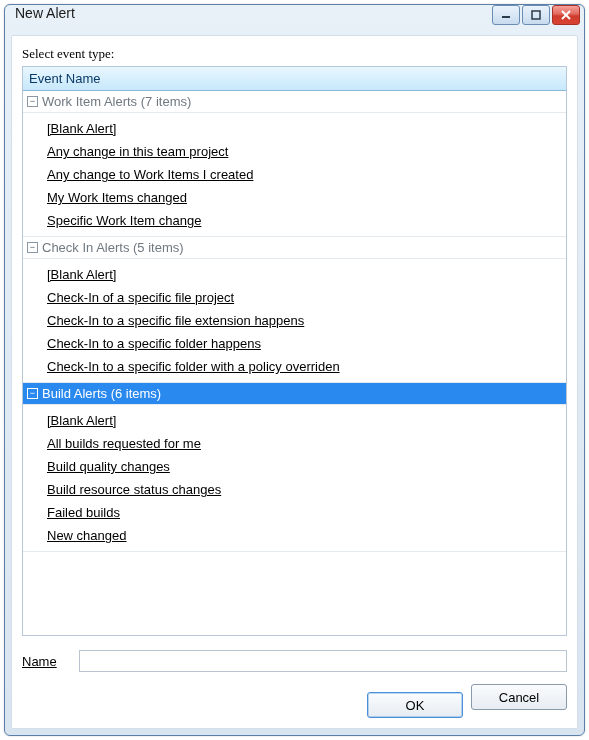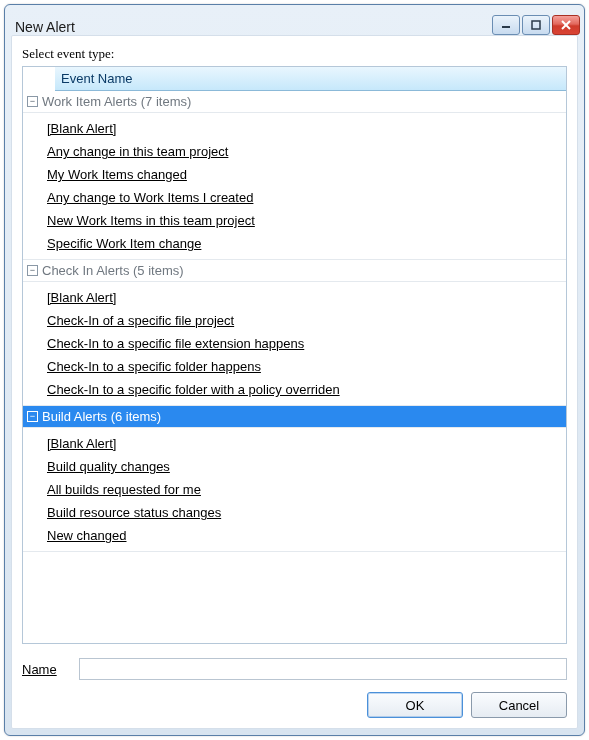--- a/index.html
+++ b/index.html
@@ -20,21 +20,21 @@
     border-radius: 6px;
     background: linear-gradient(#e8f0f8, #d8e4f0);
     box-shadow: 0 0 2px rgba(0,0,0,0.2);
     display: flex;
     flex-direction: column;
     overflow: hidden;
   }
   .titlebar {
     height: 30px;
     display: flex;
-    align-items: flex-end;
+    align-items: flex-start;
     padding: 0 4px 0 10px;
     background: transparent;
   }
   .titlebar-title {
     flex: 1;
     color: #1a1a1a;
     font-size: 14px;
   }
   .winbtn {
     width: 28px;
@@ -75,21 +75,20 @@
     overflow: hidden;
     display: flex;
     flex-direction: column;
   }
   .list-header {
     background: linear-gradient(#e9f6fe, #c6e8fb);
     border-bottom: 1px solid #8bb9d8;
     padding: 4px 6px;
     color: #0a3a66;
     font-size: 13px;
-    margin-left: 32px;
   }
   .list-body {
     flex: 1;
     overflow-y: auto;
     background: #fff;
   }
   .group-row {
     display: flex;
     align-items: center;
     padding: 3px 4px;
@@ -162,20 +161,21 @@
     border: 1px solid #8a9aab;
     border-radius: 3px;
     background: linear-gradient(#fafcfe, #e6ecf2);
     font-family: inherit;
     font-size: 13px;
     cursor: default;
   }
   .btn.primary {
     border: 1px solid #4a90d9;
     box-shadow: 0 0 0 1px rgba(74,144,217,0.35) inset;
+    margin-top: 8px;
   }
 </style>
 </head>
 <body>
 
 <div class="window">
   <div class="titlebar">
     <div class="titlebar-title">New Alert</div>
     <div class="winbtn">
       <svg width="10" height="10">
@@ -201,45 +201,45 @@
     <div class="list">
       <div class="list-header">Event Name</div>
       <div class="list-body" id="list-body">
           <div class="group-row">
             <span class="toggle">−</span>
             <span>Work Item Alerts (7 items)</span>
           </div>
           <div class="group-items">
             <div class="item-row">[Blank Alert]</div>
             <div class="item-row">Any change in this team project</div>
+            <div class="item-row">Any change to Work Items I created</div>
             <div class="item-row">My Work Items changed</div>
-            <div class="item-row">Any change to Work Items I created</div>
-            <div class="item-row">New Work Items in this team project</div>
             <div class="item-row">Specific Work Item change</div>
           </div>
           <div class="group-row">
             <span class="toggle">−</span>
             <span>Check In Alerts (5 items)</span>
           </div>
           <div class="group-items">
             <div class="item-row">[Blank Alert]</div>
             <div class="item-row">Check-In of a specific file project</div>
             <div class="item-row">Check-In to a specific file extension happens</div>
             <div class="item-row">Check-In to a specific folder happens</div>
             <div class="item-row">Check-In to a specific folder with a policy overriden</div>
           </div>
           <div class="group-row selected">
             <span class="toggle">−</span>
             <span>Build Alerts (6 items)</span>
           </div>
           <div class="group-items">
             <div class="item-row">[Blank Alert]</div>
+            <div class="item-row">All builds requested for me</div>
             <div class="item-row">Build quality changes</div>
-            <div class="item-row">All builds requested for me</div>
             <div class="item-row">Build resource status changes</div>
+            <div class="item-row">Failed builds</div>
             <div class="item-row">New changed</div>
           </div>
         </div>
     </div>
 
     <div class="name-row">
       <span class="name-label">Name</span>
       <input class="name-input" type="text" value="" style="">
     </div>
 

